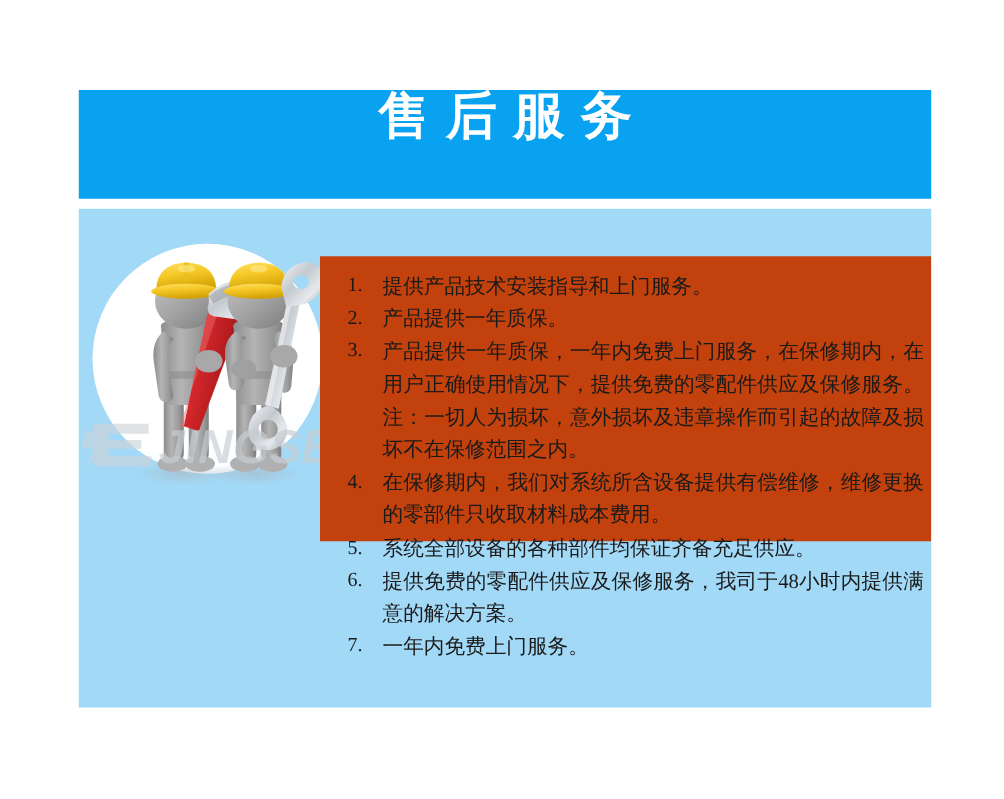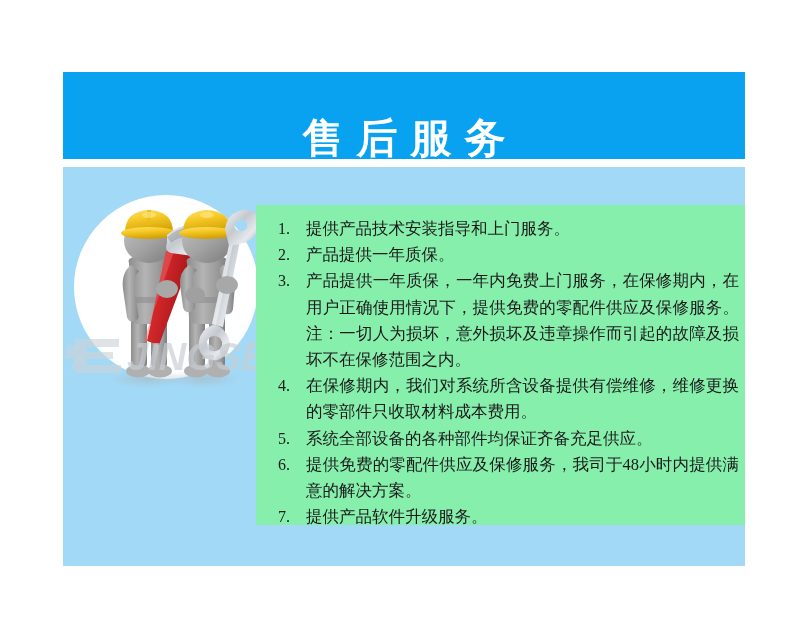--- a/index.html
+++ b/index.html
@@ -26,21 +26,21 @@
 
   
   #header-bar {
     position: absolute;
     left: 63px;
     top: 72px;
     width: 682px;
     height: 87px;
     background: #09a2f0;
     display: flex;
-    align-items: flex-end;
+    align-items: flex-start;
     justify-content: center;
   }
   #header-title {
     color: #ffffff;
     font-family: "Liberation Sans", "DejaVu Sans", sans-serif;
     font-size: 41px;
     font-weight: bold;
     letter-spacing: 13px;
     text-indent: 13px;
     line-height: 1;
@@ -90,22 +90,22 @@
     pointer-events: none;
     opacity: 0.75;
   }
 
   
   #content-card {
     position: absolute;
     left: 193px;
     top: 38px;
     width: 489px;
-    height: 320px;
-    background: #86efac;
+    height: 228px;
+    background: #c2410c;
   }
 
   #service-list {
     margin: 0;
     padding: 11px 6px 0 20px;
     list-style: none;
     counter-reset: svc;
   }
   #service-list li {
     counter-increment: svc;
@@ -256,18 +256,18 @@
     </svg>
 
     <div id="content-card">
       <ol id="service-list">
         <li>提供产品技术安装指导和上门服务。</li>
         <li>产品提供一年质保。</li>
         <li>产品提供一年质保，一年内免费上门服务，在保修期内，在用户正确使用情况下，提供免费的零配件供应及保修服务。注：一切人为损坏，意外损坏及违章操作而引起的故障及损坏不在保修范围之内。</li>
         <li>在保修期内，我们对系统所含设备提供有偿维修，维修更换的零部件只收取材料成本费用。</li>
         <li>系统全部设备的各种部件均保证齐备充足供应。</li>
         <li>提供免费的零配件供应及保修服务，我司于48小时内提供满意的解决方案。</li>
-        <li>提供产品软件升级服务。</li>
+        <li>一年内免费上门服务。</li>
       </ol>
     </div>
 
   </div>
 </div>
 
 </body></html>

